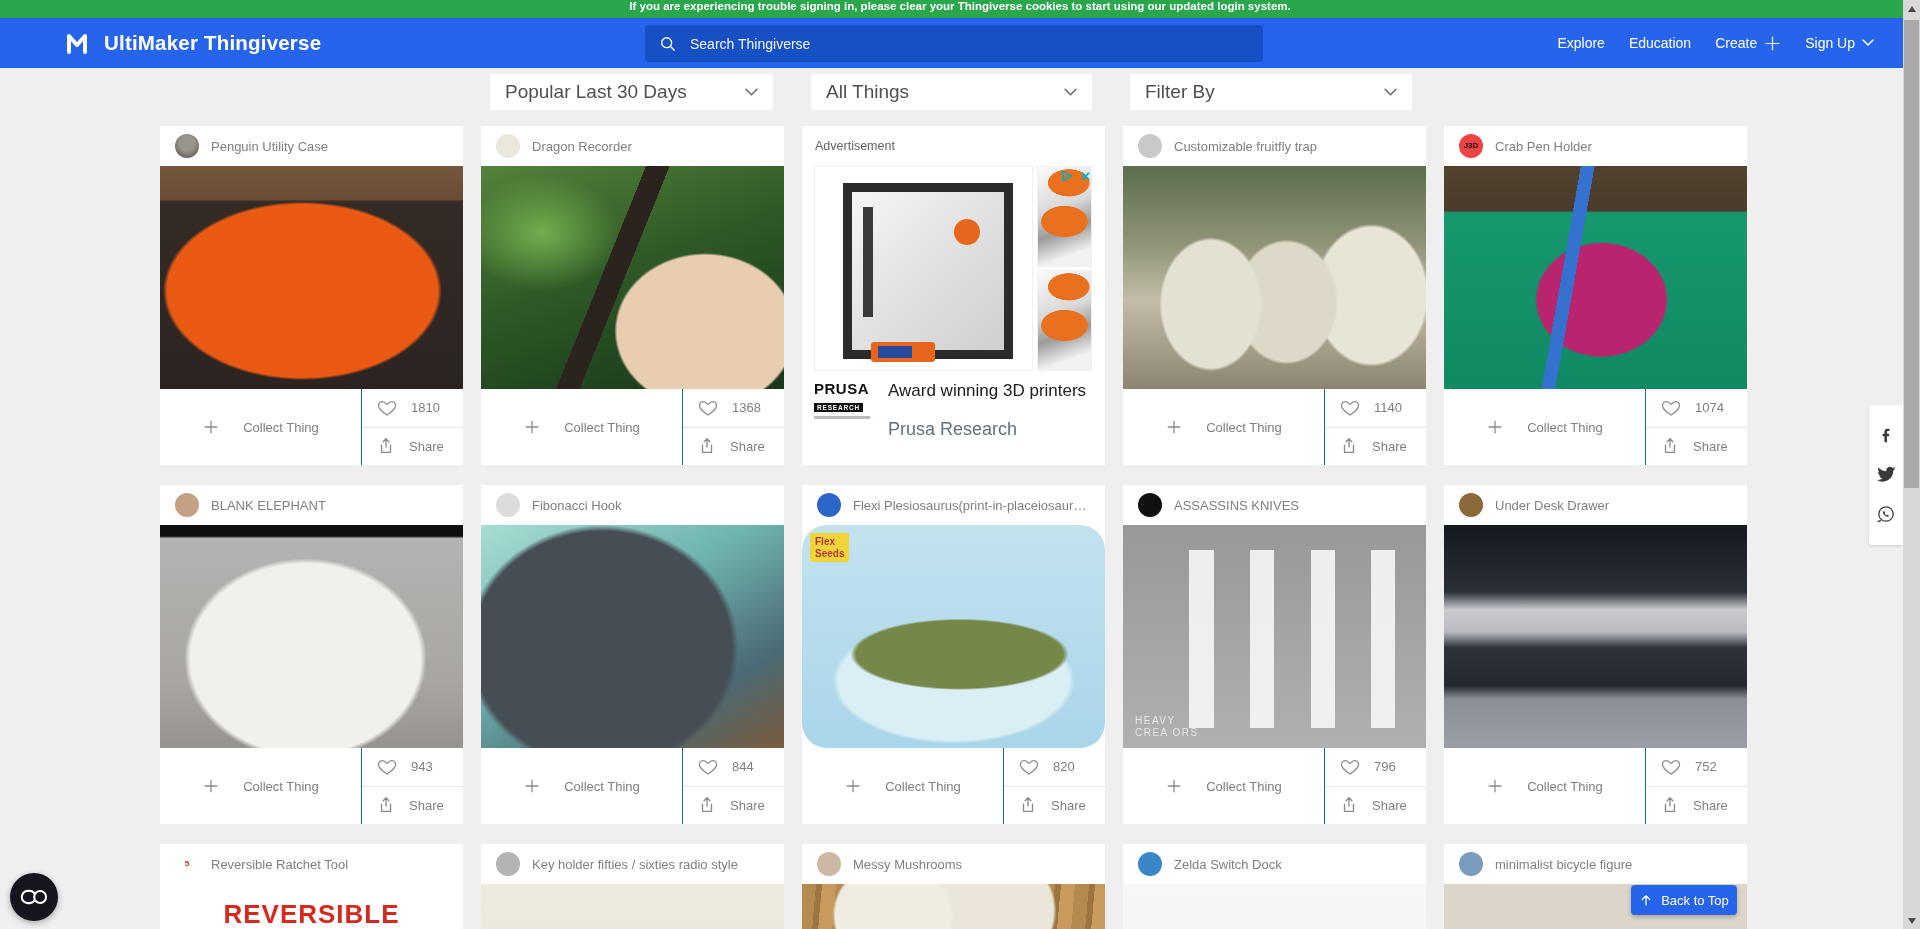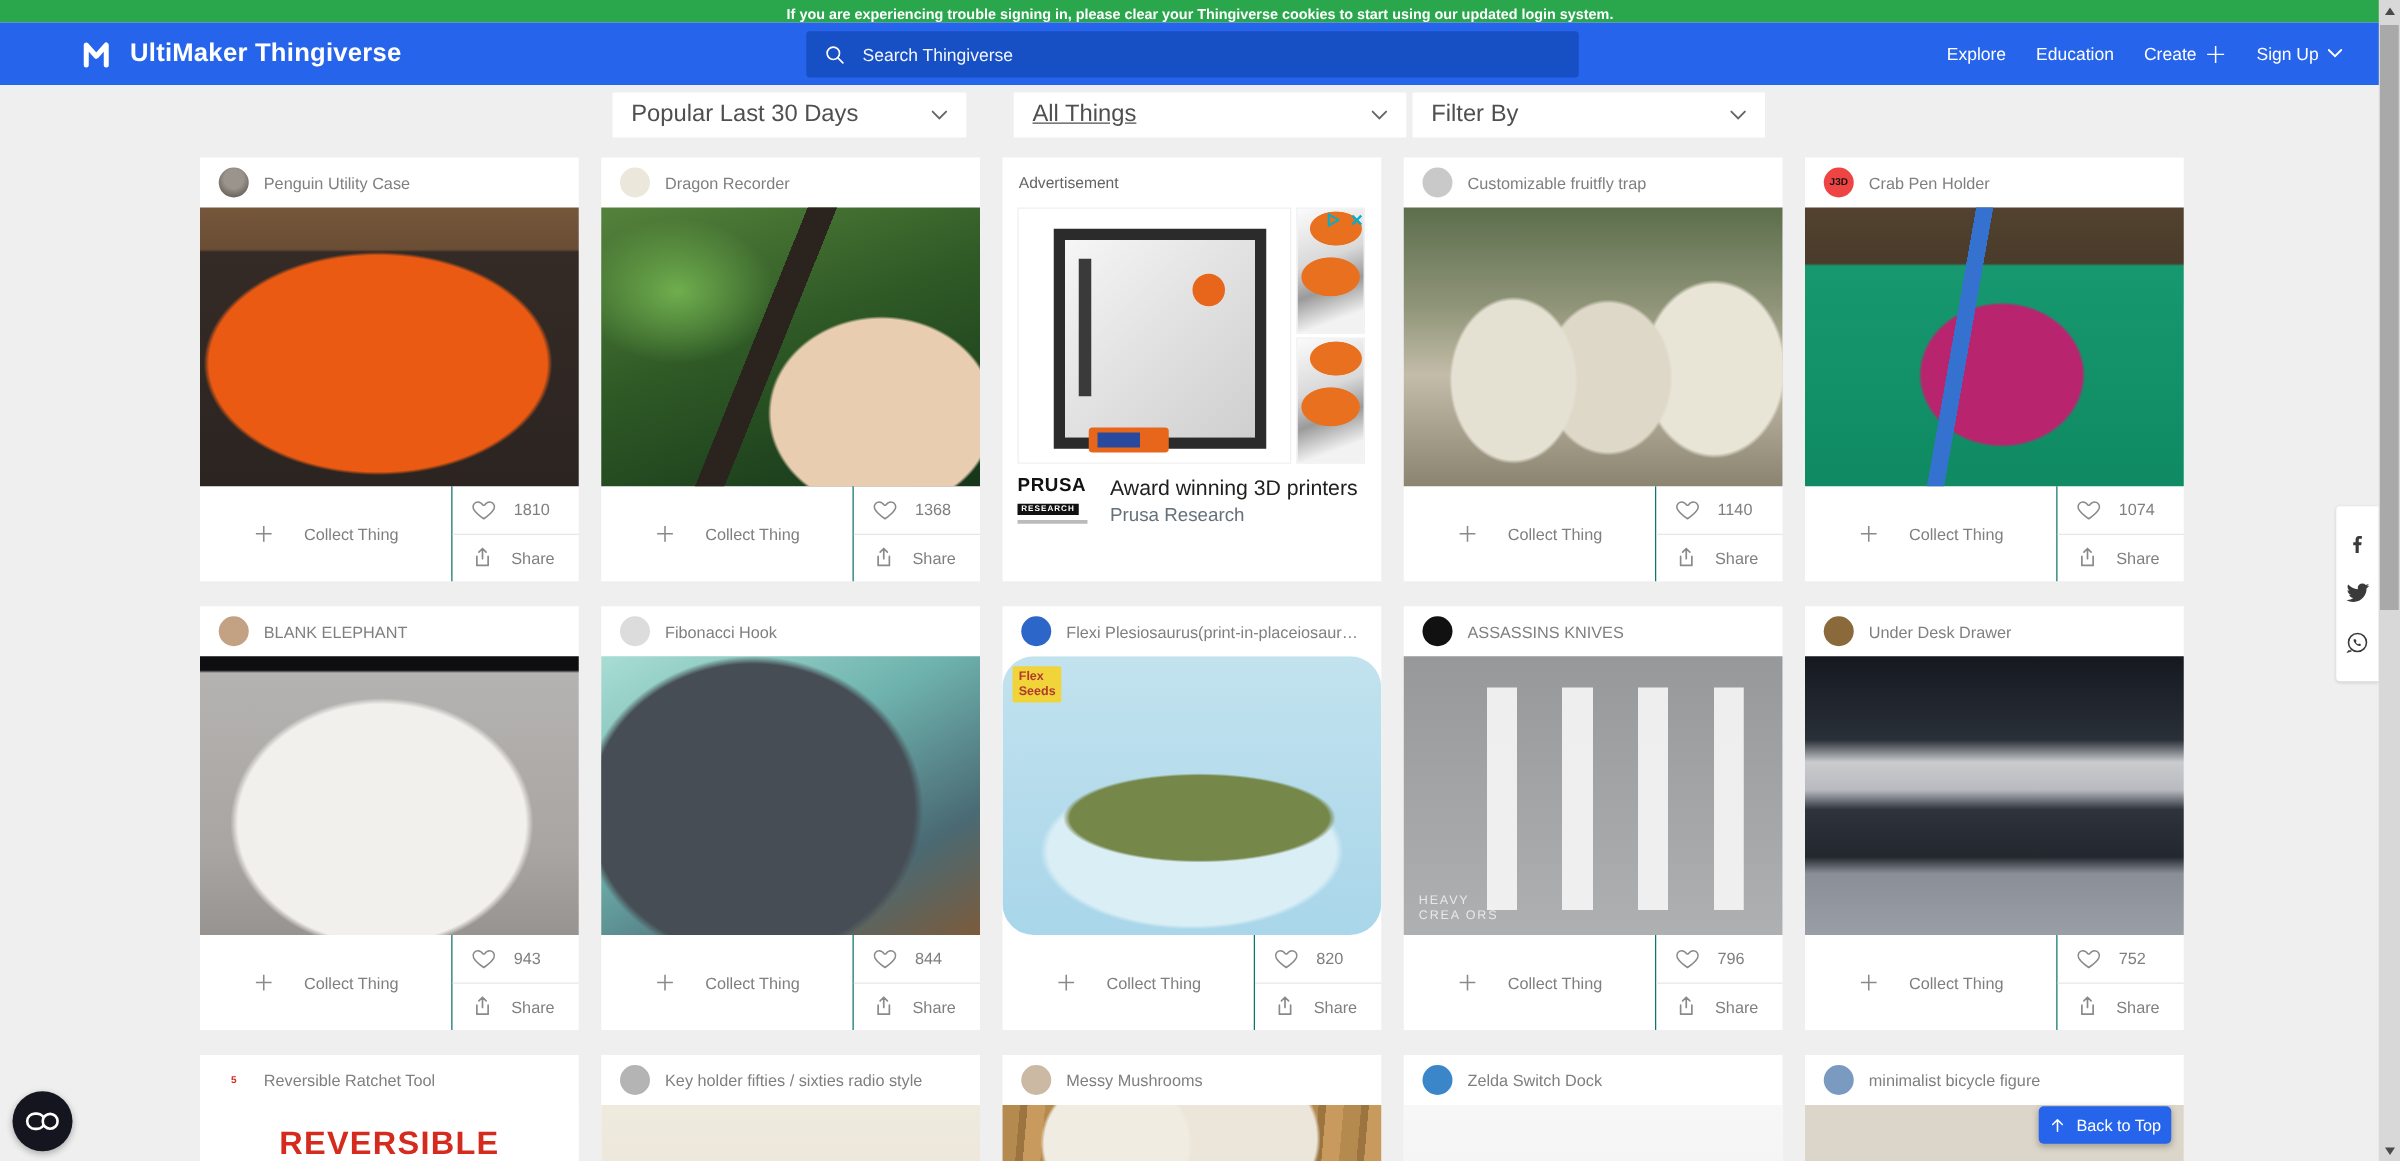--- a/index.html
+++ b/index.html
@@ -1,34 +1,34 @@
 <!DOCTYPE html>
 <html><head>
 <meta charset="utf-8">
 <style>
   html,body{margin:0;padding:0;}
   body{width:1920px;height:929px;overflow:hidden;position:relative;background:#efefef;
        font-family:"Liberation Sans",sans-serif;-webkit-font-smoothing:antialiased;}
   .banner{position:absolute;top:0;left:0;width:1920px;height:18px;background:#2aa64d;color:#fff;
-          display:flex;align-items:flex-end;justify-content:center;font-size:11.5px;font-weight:600;}
+          display:flex;align-items:flex-start;justify-content:center;font-size:11.5px;font-weight:600;}
   .header{position:absolute;top:18px;left:0;width:1920px;height:50px;background:#2564eb;}
   .brand{position:absolute;left:64px;top:0;height:50px;display:flex;align-items:center;gap:10px;
          color:#fff;font-size:20.5px;font-weight:600;letter-spacing:.2px;cursor:pointer;}
   .searchbar{position:absolute;left:645px;top:7px;width:618px;height:37px;background:#1750c4;
              border-radius:3px;display:flex;align-items:center;padding:0 14px;gap:11px;box-sizing:border-box;}
   .searchbar input{flex:1;background:transparent;border:none;outline:none;color:#fff;font-size:14px;
                    font-family:"Liberation Sans",sans-serif;}
   .searchbar input::placeholder{color:rgba(255,255,255,.95);}
   .nav{position:absolute;right:46px;top:0;height:50px;display:flex;align-items:center;gap:24px;
        color:#fff;font-size:14px;}
   .nav-item{display:flex;align-items:center;gap:7px;cursor:pointer;white-space:nowrap;}
   .dropdown{position:absolute;top:74px;height:36px;background:#fff;display:flex;align-items:center;
             justify-content:space-between;padding:0 15px;box-sizing:border-box;font-size:19px;
             color:#4f4f4f;cursor:pointer;}
-  .dd-1{left:490px;width:283px;} .dd-2{left:811px;width:314px;text-decoration:underline;} .dd-3{left:1130px;width:282px;}
+  .dd-1{left:490px;width:283px;} .dd-2{left:811px;width:281px;} .dd-3{left:1130px;width:282px;}
   .grid{position:absolute;left:160px;top:126px;width:1587px;}
   .grid-row{display:flex;gap:18px;margin-bottom:20px;}
   .card{width:303px;height:339px;background:#fff;display:flex;flex-direction:column;flex:none;}
   .card-head{height:40px;display:flex;align-items:center;padding:0 15px;gap:12px;flex:none;}
   .avatar{width:24px;height:24px;border-radius:50%;flex:none;display:flex;align-items:center;
           justify-content:center;overflow:hidden;cursor:pointer;}
   .avatar-txt{font-size:8px;font-weight:700;line-height:1;}
   .card-title{font-size:13px;color:#7f7f7f;white-space:nowrap;overflow:hidden;text-overflow:ellipsis;cursor:pointer;}
   .thumb{height:223px;position:relative;flex:none;cursor:pointer;background:#ddd;}
   .photo-text{position:absolute;font-weight:700;white-space:pre-line;line-height:1.15;}
@@ -62,21 +62,21 @@
   .ad-badges{position:absolute;right:14px;top:3px;display:flex;gap:6px;align-items:center;}
   .ad-badges svg,.ad-x{cursor:pointer;}
   .ad-x{font-size:13px;font-weight:700;line-height:1;}
   .ad-caption{display:flex;gap:12px;padding:10px 12px 0 12px;align-items:flex-start;}
   .prusa-logo{flex:none;width:62px;cursor:pointer;}
   .prusa-top{font-size:15px;font-weight:800;color:#111;letter-spacing:.5px;line-height:1;}
   .prusa-bottom{display:inline-block;background:#111;color:#fff;font-size:6.5px;font-weight:700;
                 padding:1px 3px;letter-spacing:.8px;margin-top:1px;}
   .prusa-micro{height:3px;width:56px;background:#bbb;margin-top:2px;}
   .ad-headline{font-size:17px;color:#202020;line-height:1.2;cursor:pointer;}
-  .ad-advertiser{font-size:15px;color:#64707a;margin-top:3px;}
+  .ad-advertiser{font-size:18px;color:#64707a;margin-top:18px;}
   
   .social{position:absolute;left:1869px;top:405px;width:34px;height:140px;background:#fff;
           border-radius:3px 0 0 3px;box-shadow:0 1px 3px rgba(0,0,0,.12);display:flex;
           flex-direction:column;align-items:center;justify-content:space-evenly;}
   .social svg{cursor:pointer;}
   .back-top{position:absolute;left:1631px;top:885px;width:106px;height:30px;background:#2564eb;
             border:none;border-radius:4px;color:#fff;font-size:13px;display:flex;align-items:center;
             justify-content:center;gap:8px;cursor:pointer;box-shadow:0 2px 5px rgba(0,0,0,.25);
             font-family:"Liberation Sans",sans-serif;}
   .cookie-btn{position:absolute;left:10px;top:873px;width:48px;height:48px;border-radius:50%;

